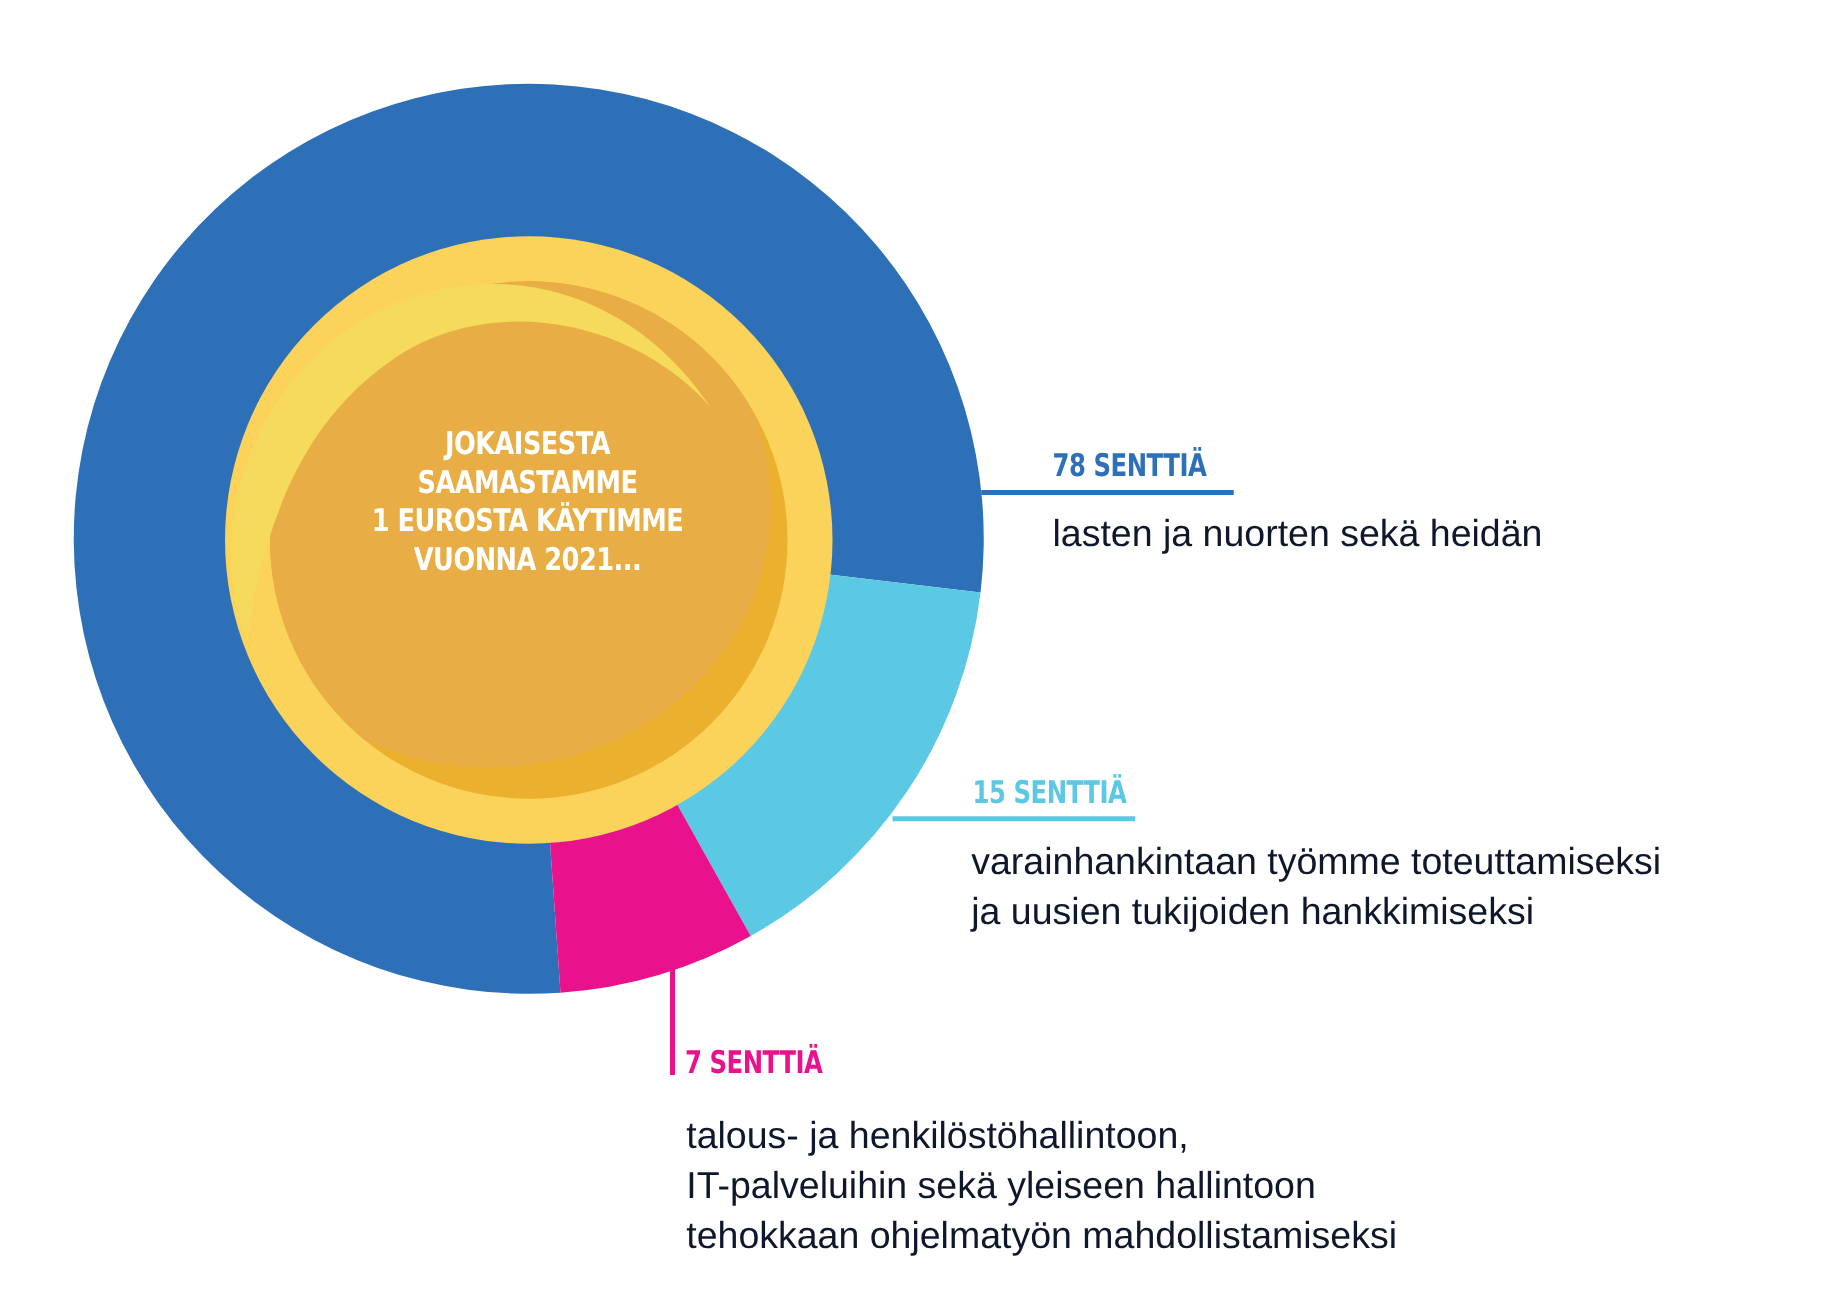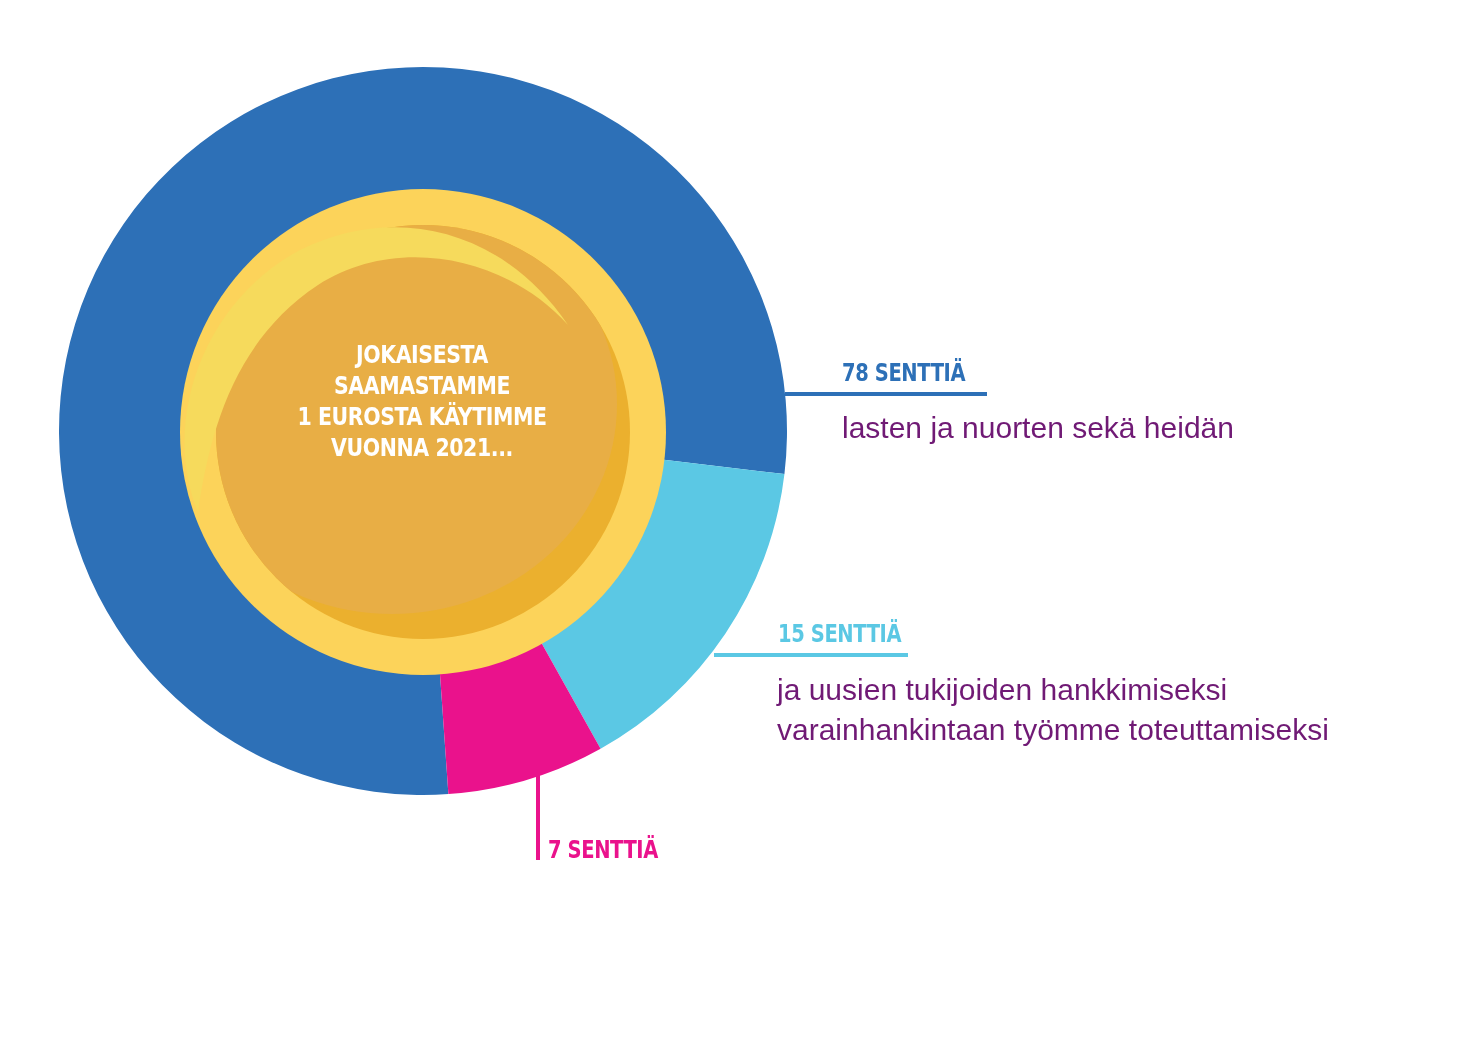--- a/index.html
+++ b/index.html
@@ -50,21 +50,21 @@
       font-weight: bold;
       font-size: 25px;
       line-height: 28px;
       white-space: nowrap;
       letter-spacing: -0.5px;
       transform: scaleX(0.78);
       transform-origin: left top;
     }
     .seg-desc {
       position: absolute;
-      color: #701a75;
+      color: #0f172a;
       font-family: "Liberation Sans", sans-serif;
       font-size: 30px;
       line-height: 40px;
       white-space: nowrap;
     }
     .seg-desc div { white-space: nowrap; }
   </style>
 </head>
 <body>
 
@@ -108,19 +108,24 @@
     <div>VUONNA 2021...</div>
   </div>
 
   <div class="seg-heading" style="left:842px; top:359px; color:#2d70b7;">78 SENTTIÄ</div>
   <div class="seg-desc" style="left:842px; top:408px;">
     <div>lasten ja nuorten sekä heidän</div>
   </div>
 
   <div class="seg-heading" style="left:778px; top:620px; color:#5bc8e4;">15 SENTTIÄ</div>
   <div class="seg-desc" style="left:777px; top:670px;">
+    <div>varainhankintaan työmme toteuttamiseksi</div>
     <div>ja uusien tukijoiden hankkimiseksi</div>
-    <div>varainhankintaan työmme toteuttamiseksi</div>
   </div>
 
   <div class="seg-heading" style="left:548px; top:836px; color:#ea128c;">7 SENTTIÄ</div>
+  <div class="seg-desc" style="left:549px; top:889px;">
+    <div>talous- ja henkilöstöhallintoon,</div>
+    <div>IT-palveluihin sekä yleiseen hallintoon</div>
+    <div>tehokkaan ohjelmatyön mahdollistamiseksi</div>
+  </div>
 
 </div>
 
 </body></html>

